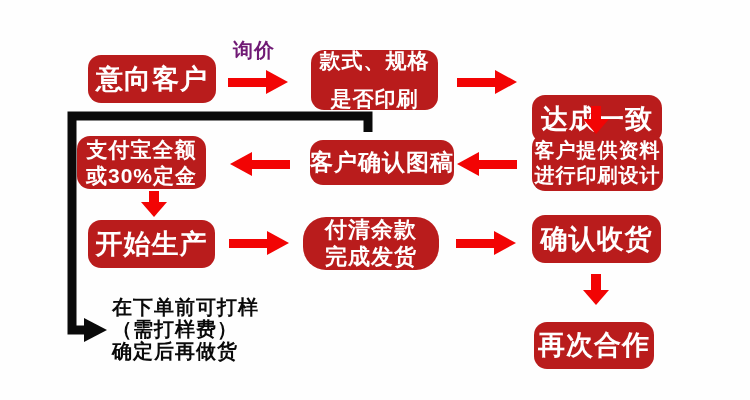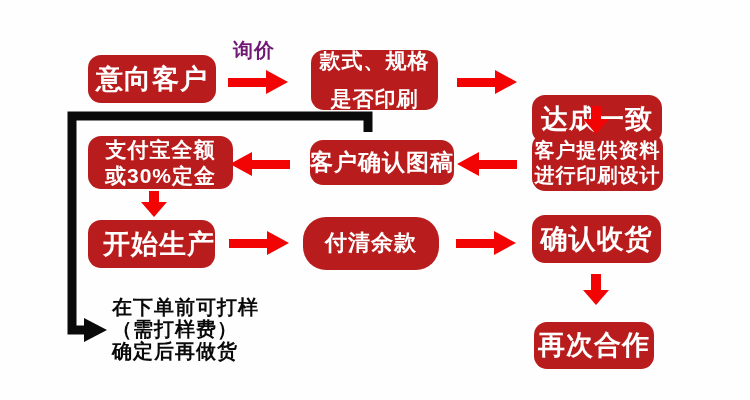--- a/index.html
+++ b/index.html
@@ -112,21 +112,21 @@
 
   <div class="node" style="left:532px; top:55px; width:130px; height:48px; font-size:27px;margin-top:40px;">
     <span>达成一致</span>
   </div>
 
   <div class="arrow-v" style="left:583px; top:106px;">
     <div class="shaft-v" style="height:13px;"></div>
     <div class="head-d"></div>
   </div>
 
-  <div class="node" style="left:88px; top:136px; width:145px; height:53px; font-size:21px;">
+  <div class="node" style="left:77px; top:136px; width:129px; height:53px; font-size:21px;">
     <span>支付宝全额</span>
     <span>或30%定金</span>
   </div>
 
   <div class="arrow" style="left:230px; top:152px;">
     <div class="head-l"></div>
     <div class="shaft-h" style="width:38px;"></div>
   </div>
 
   <div class="node" style="left:310px; top:140px; width:144px; height:45px; font-size:23px;">
@@ -141,31 +141,32 @@
   <div class="node" style="left:532px; top:134px; width:131px; height:57px; font-size:20px;">
     <span>客户提供资料</span>
     <span>进行印刷设计</span>
   </div>
 
   <div class="arrow-v" style="left:141px; top:191px;">
     <div class="shaft-v" style="height:11px;"></div>
     <div class="head-d"></div>
   </div>
 
-  <div class="node" style="left:88px; top:220px; width:127px; height:48px; font-size:27px;align-items:flex-end;">
+  <div class="node" style="left:88px; top:220px; width:127px; height:48px; font-size:27px;">
     <span>开始生产</span>
   </div>
 
   <div class="arrow" style="left:229px; top:231px;">
     <div class="shaft-h" style="width:38px;"></div>
     <div class="head-r"></div>
   </div>
 
   <div class="node" style="left:303px; top:217px; width:136px; height:53px; font-size:22px;border-radius:23px;">
     <span>付清余款</span>
+    <span>完成发货</span>
   </div>
 
   <div class="arrow" style="left:456px; top:231px;">
     <div class="shaft-h" style="width:38px;"></div>
     <div class="head-r"></div>
   </div>
 
   <div class="node" style="left:532px; top:215px; width:129px; height:48px; font-size:27px;">
     <span>确认收货</span>
   </div>

